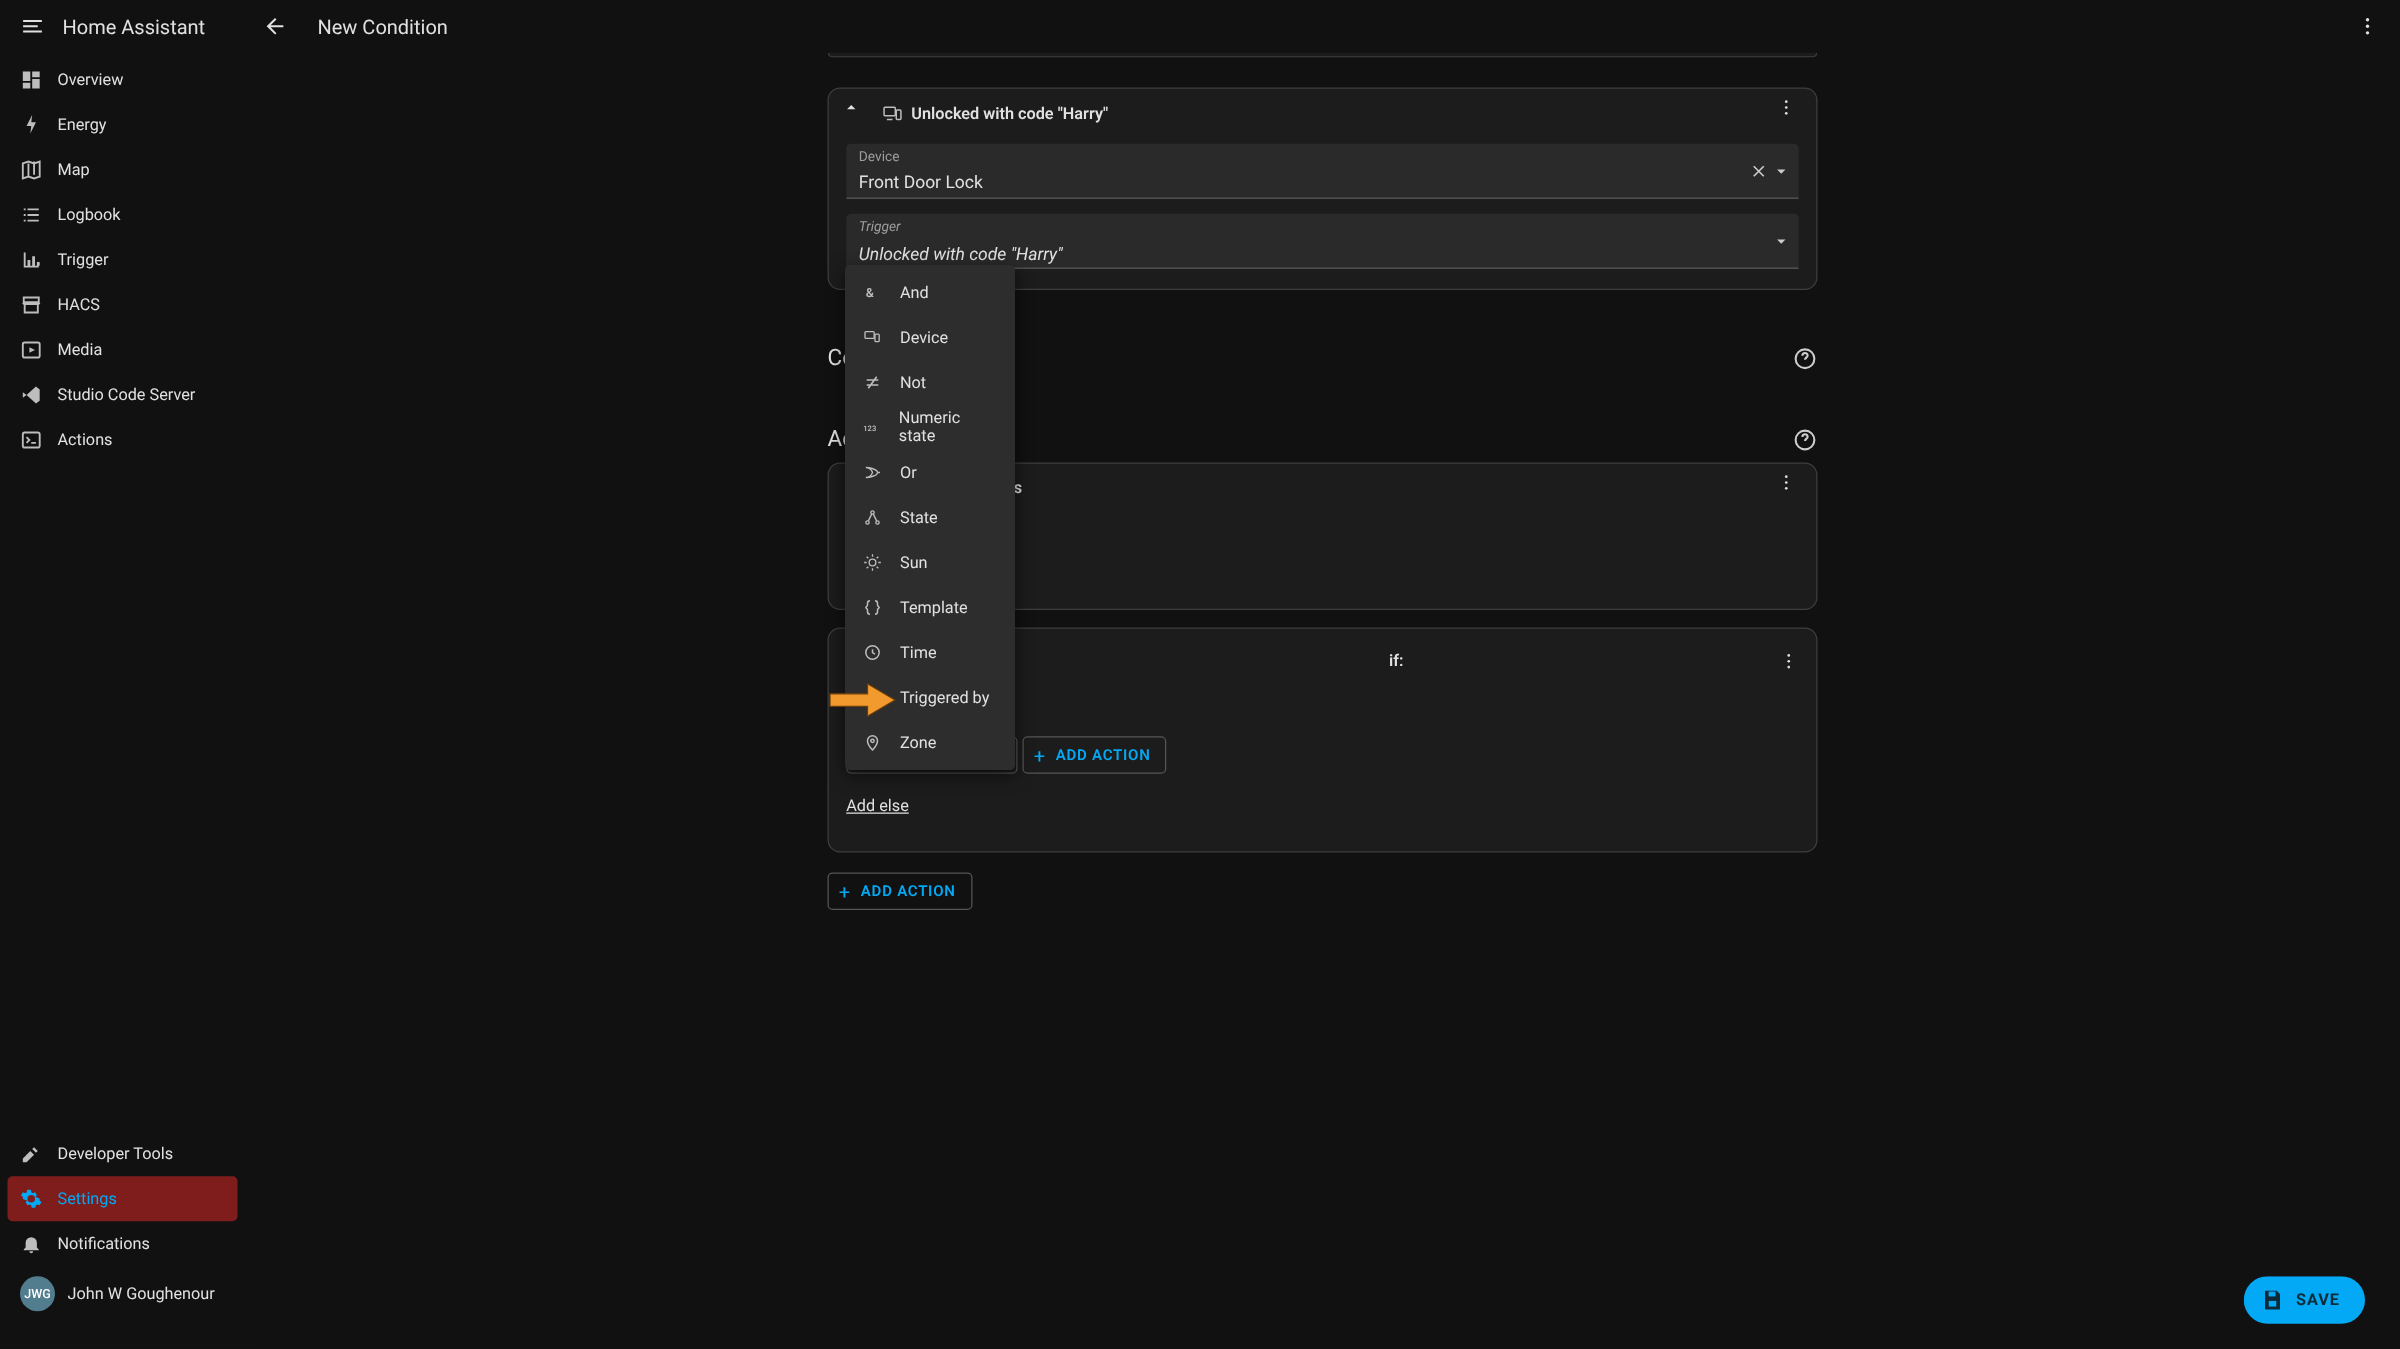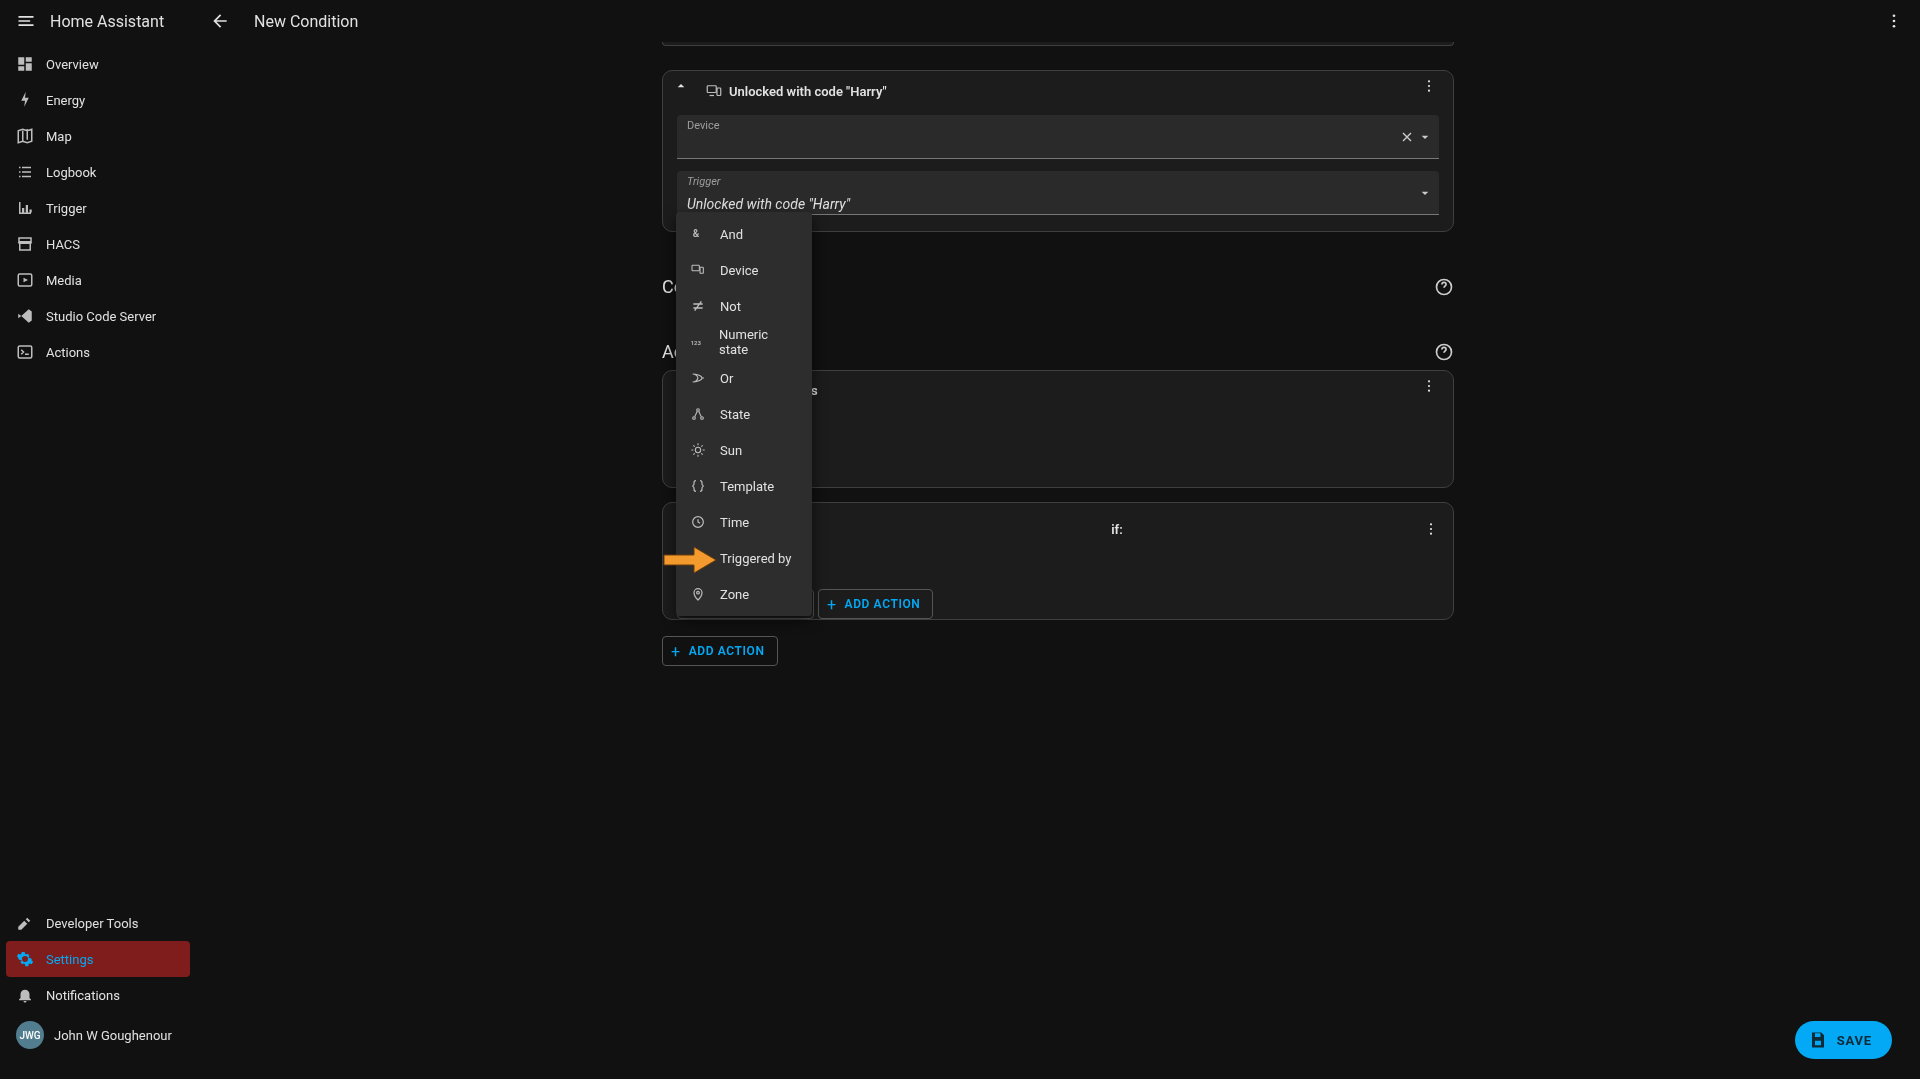--- a/index.html
+++ b/index.html
@@ -371,20 +371,21 @@
           <svg width="16" height="16" viewBox="0 0 24 24" fill="#e1e1e1">
               <circle cx="12" cy="5" r="1.6"></circle>
               <circle cx="12" cy="12" r="1.6"></circle>
               <circle cx="12" cy="19" r="1.6"></circle>
             </svg>
         </span>
       </div>
       <div class="card-body">
         <div class="input-shell">
           <span class="float-label">Device</span>
+          <span class="value">Front Door Lock</span>
           <span class="trailing">
             <span>
                 <svg width="16" height="16" viewBox="0 0 24 24" fill="#ccc">
                   <path d="M18 6L6 18M6 6l12 12" stroke="#ccc" stroke-width="2"></path>
                 </svg>
               </span>
             <span>
                 <svg width="16" height="16" viewBox="0 0 24 24" fill="#ccc">
                   <path d="M7 10l5 5 5-5z"></path>
                 </svg>
@@ -533,21 +534,21 @@
           <svg width="16" height="16" viewBox="0 0 24 24" fill="#e1e1e1">
               <circle cx="12" cy="5" r="1.6"></circle>
               <circle cx="12" cy="12" r="1.6"></circle>
               <circle cx="12" cy="19" r="1.6"></circle>
             </svg>
         </span>
       </div>
       <span style="position:absolute; left:148px; top:12px; font-size:13px; font-weight:600;">s</span>
     </div>
 
-    <div class="card" style="margin-top:14px; padding:12px 14px 0 14px;">
+    <div class="card" style="margin-top:14px; padding:12px 14px 28px 14px;">
       <div class="nested-head" style="margin-bottom:4px;">
         <span class="title" style="overflow:hidden;"></span>
         <span style="font-size:13px; font-weight:600; margin-left:134px;">if:</span>
         <span style="flex:1;"></span>
         <span class="icon-btn">
           <svg width="16" height="16" viewBox="0 0 24 24" fill="#e1e1e1">
               <circle cx="12" cy="5" r="1.6"></circle>
               <circle cx="12" cy="12" r="1.6"></circle>
               <circle cx="12" cy="19" r="1.6"></circle>
             </svg>
@@ -560,20 +561,23 @@
         <span class="plus">+</span>
         <span>Add Condition</span>
       </div>
 
 
       <div class="outlined-btn">
         <span class="plus">+</span>
         <span>Add Action</span>
       </div>
 
+      <div style="margin-top:18px;">
+        <span class="textlink">Add else</span>
+      </div>
     </div>
 
     <div style="margin-top:16px;">
       <div class="outlined-btn">
         <span class="plus">+</span>
         <span>Add Action</span>
       </div>
     </div>
 
   </div>

